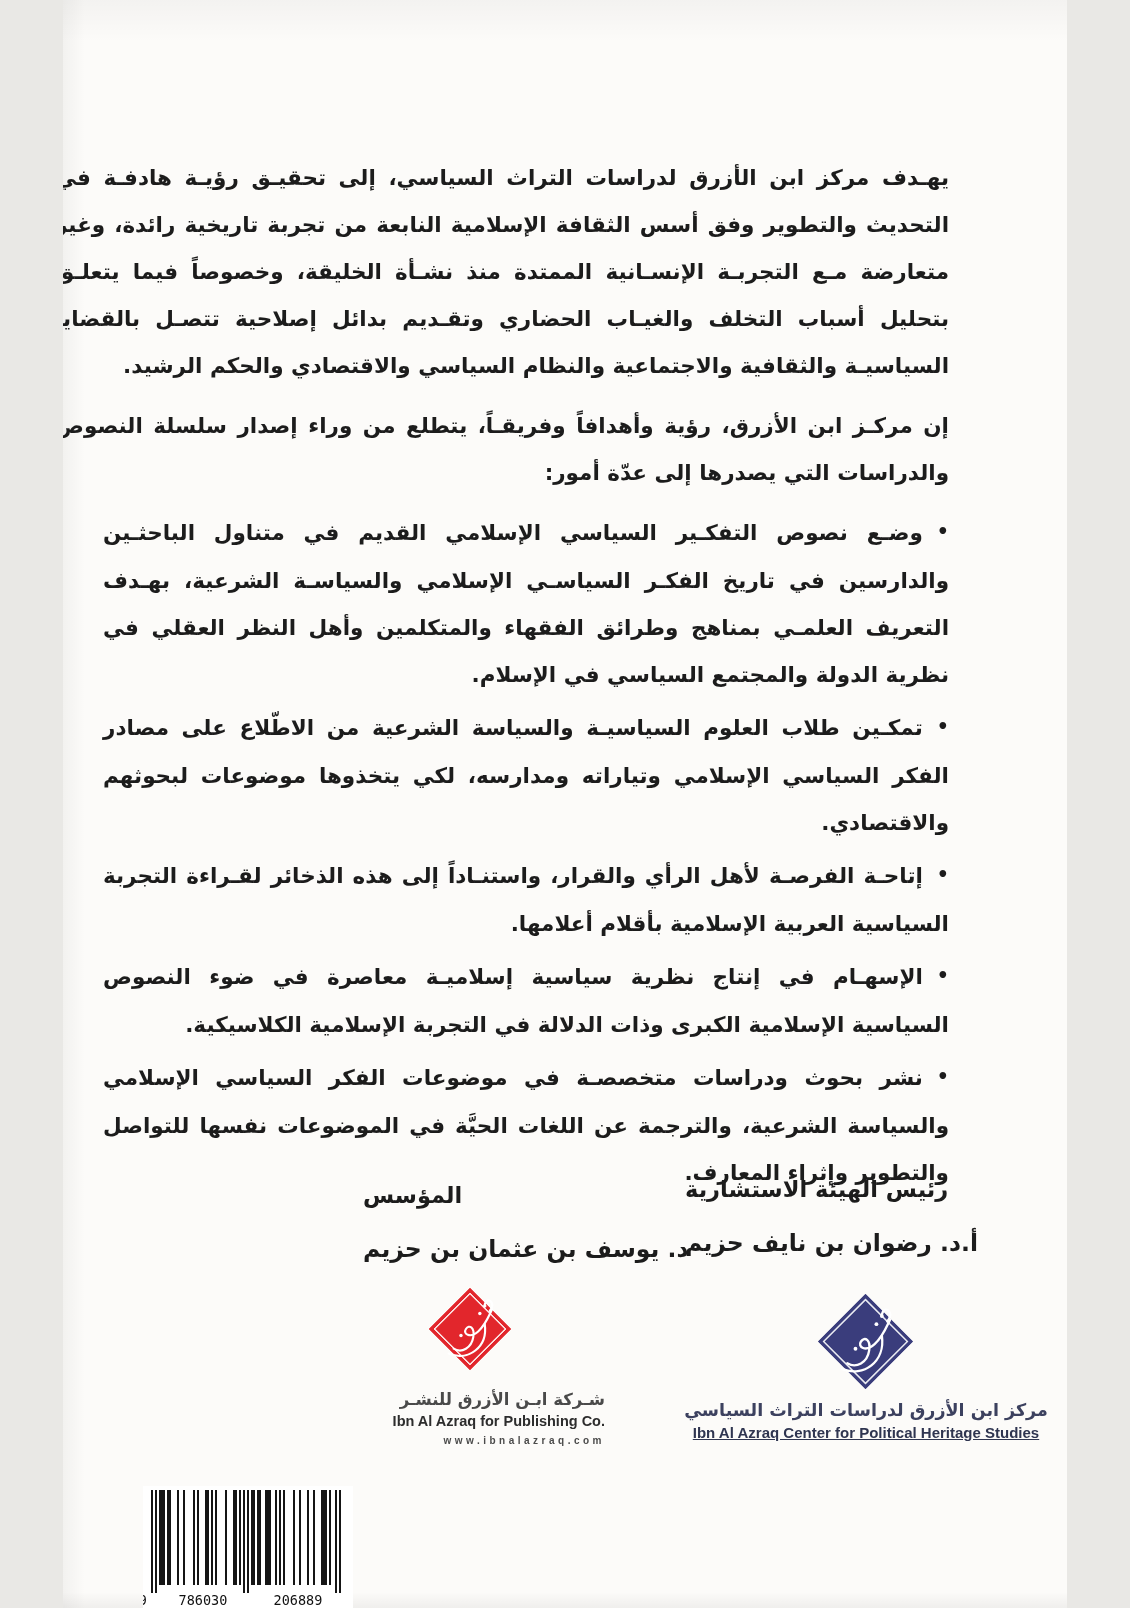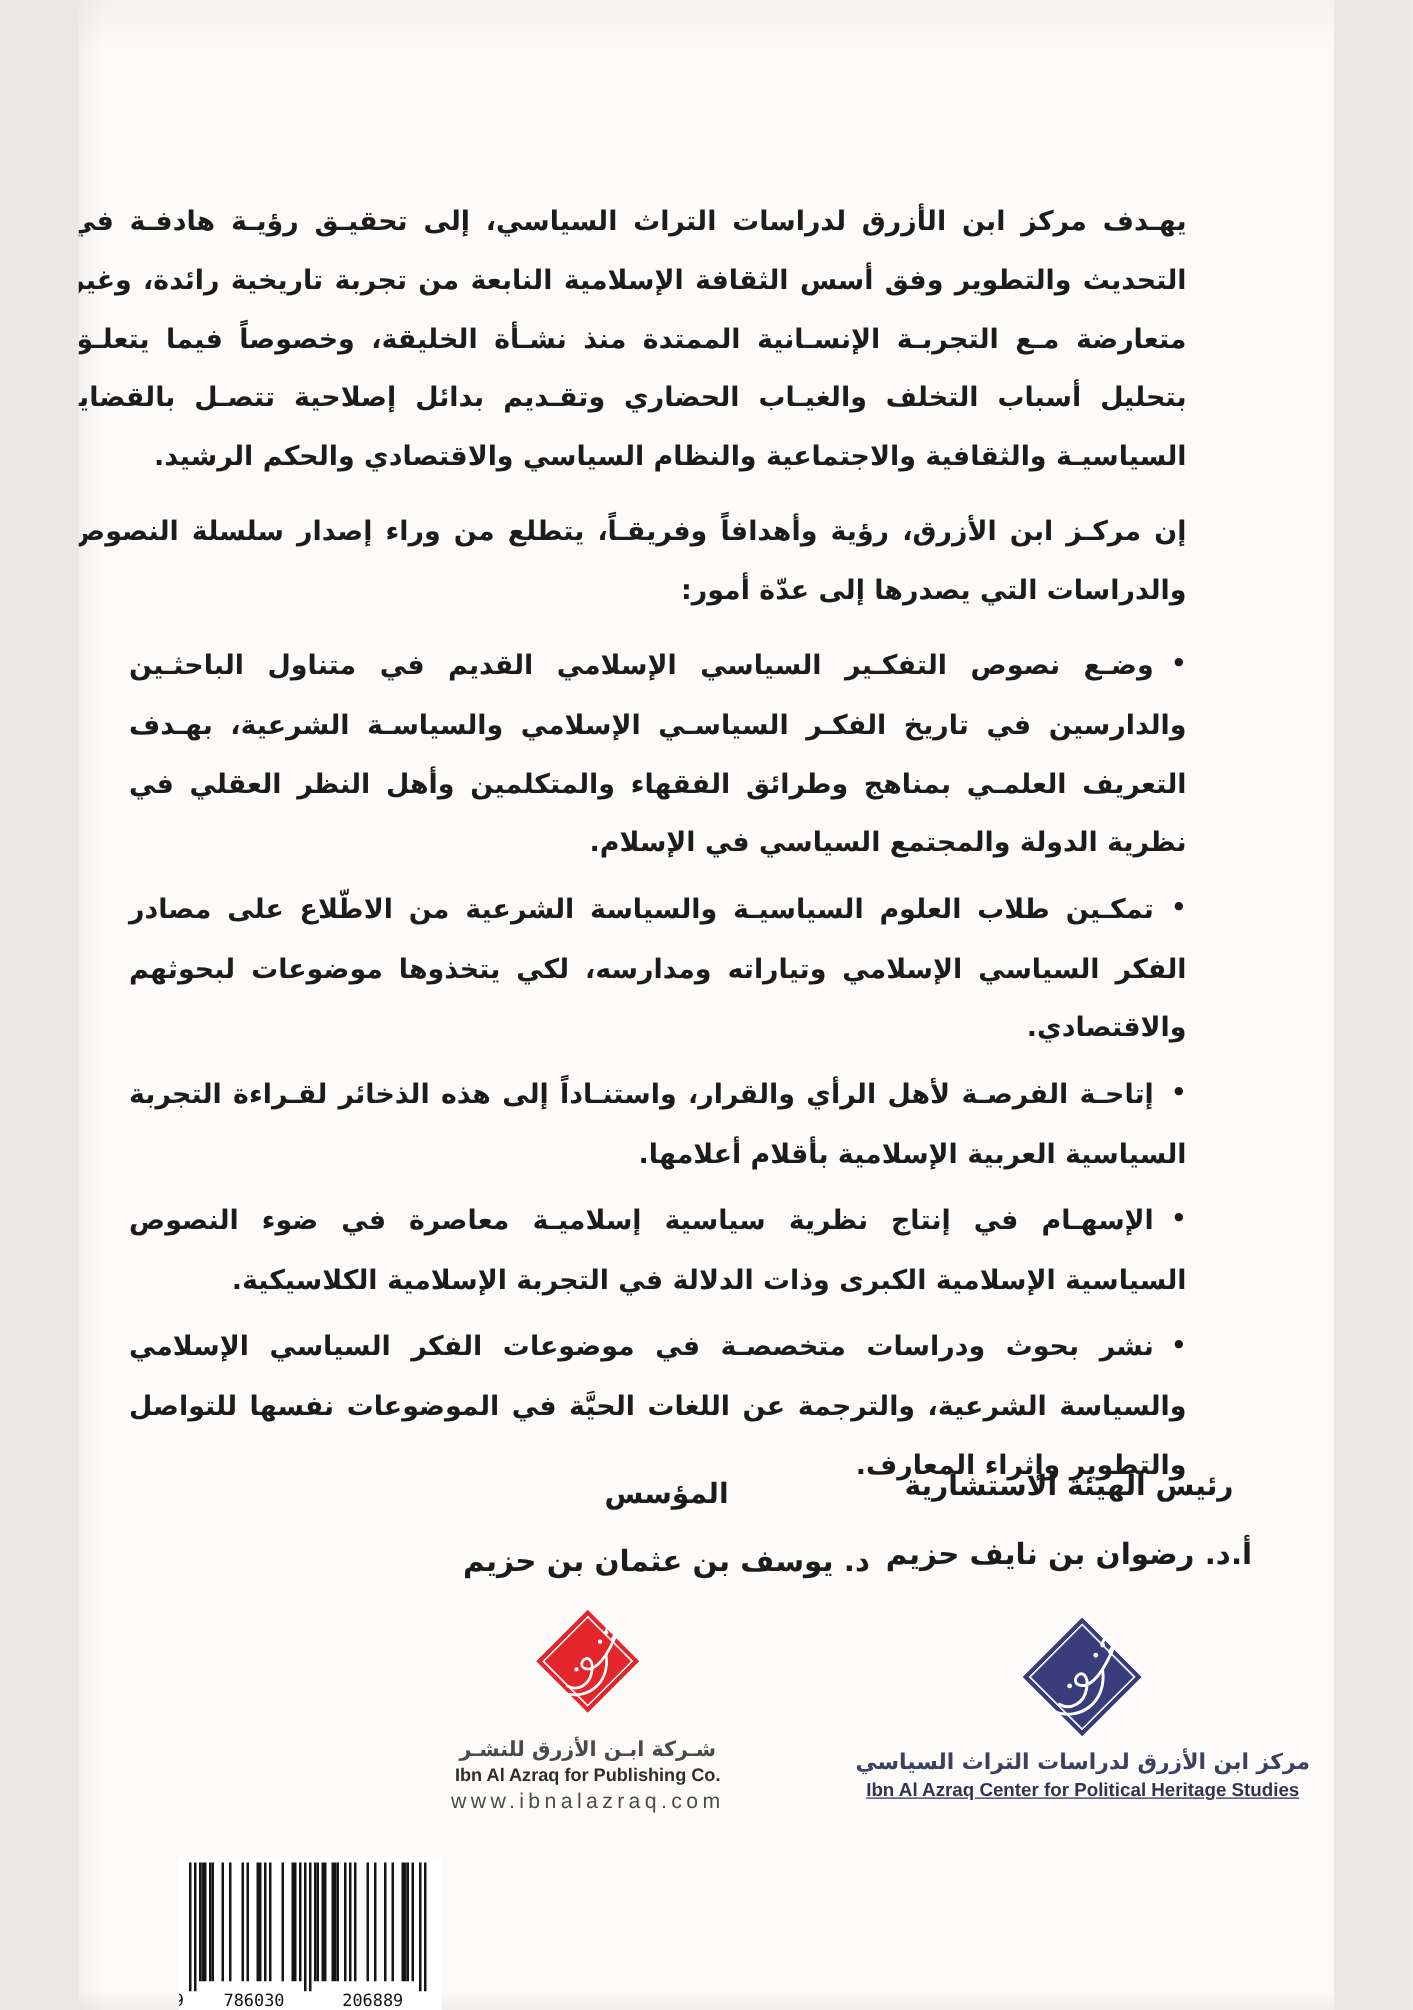--- a/index.html
+++ b/index.html
@@ -22,45 +22,45 @@
     position:absolute; top:154px; right:118px; width:894px;
     font-size:21.5px; font-weight:700; line-height:47px;
     text-align:justify;
   }
   .content p{margin:0 0 13px;}
   .brand{font-weight:900; letter-spacing:.2px;}
   .goals{margin-top:4px;margin-left:48px;}
   .goal-item{margin-bottom:6px;}
   .bullet{display:inline-block; margin-left:14px; transform:translateY(-2px); font-size:19px;}
   
-  .sig{position:absolute; width:340px; text-align:center;}
+  .sig{position:absolute; width:340px; text-align:left;}
   .sig-advisory{left:622px; top:1176px;}
   .sig-founder{left:300px; top:1182px;}
   .sig-title{font-size:22.5px; font-weight:700; margin-bottom:27px;}
   .sig-name{font-size:23.5px; font-weight:700;}
   
   .diamond{position:absolute; box-sizing:border-box;}
   .diamond .square{
     position:absolute; inset:0;
     transform:rotate(45deg);
     box-shadow: inset 0 0 0 1.6px rgba(255,255,255,.9);
   }
   .publisher-diamond{left:378px; top:1300px; width:58px; height:58px;}
   .publisher-diamond .square{background:#e2262c; border:3px solid #e2262c;}
   .center-diamond{left:769px; top:1308px; width:67px; height:67px;}
   .center-diamond .square{background:#3a3d7c; border:3px solid #3a3d7c;}
   .calli{position:absolute; inset:-12px; width:calc(100% + 24px); height:calc(100% + 24px);}
   .caption{position:absolute; text-align:center;}
-  .caption-publisher{left:272px; top:1388px; width:270px;}
+  .caption-publisher{left:272px; top:1388px; width:270px;text-align:right;}
   .caption-center{left:608px; top:1398px; width:390px;}
   .cap-ar{font-size:16.5px; font-weight:700; color:#4a4a4a; line-height:23px;}
   .caption-center .cap-ar{font-size:17.5px; color:#3c415f; line-height:25px;}
   .cap-en{font-family:"Liberation Sans", sans-serif; font-weight:bold; font-size:14.5px; color:#2d2d2d; line-height:20px; direction:ltr;}
   .caption-center .cap-en{color:#2f3550; font-size:15px;text-decoration:underline;}
-  .cap-web{font-family:"Liberation Sans", sans-serif; font-weight:normal; font-size:17px; letter-spacing:3.5px; color:#4b4b4b; line-height:19px; direction:ltr;}
+  .cap-web{font-family:"Liberation Sans", sans-serif; font-weight:bold; font-size:10px; letter-spacing:3.5px; color:#4b4b4b; line-height:19px; direction:ltr;}
   
   .barcode{position:absolute; left:80px; top:1486px; width:210px; height:122px; background:#fff;}
   .barcode svg{display:block;}
   .barcode text{font-family:"DejaVu Sans Mono", monospace; font-size:13.5px; fill:#111;}
 </style>
 </head>
 <body>
 
 <div class="page">
 

